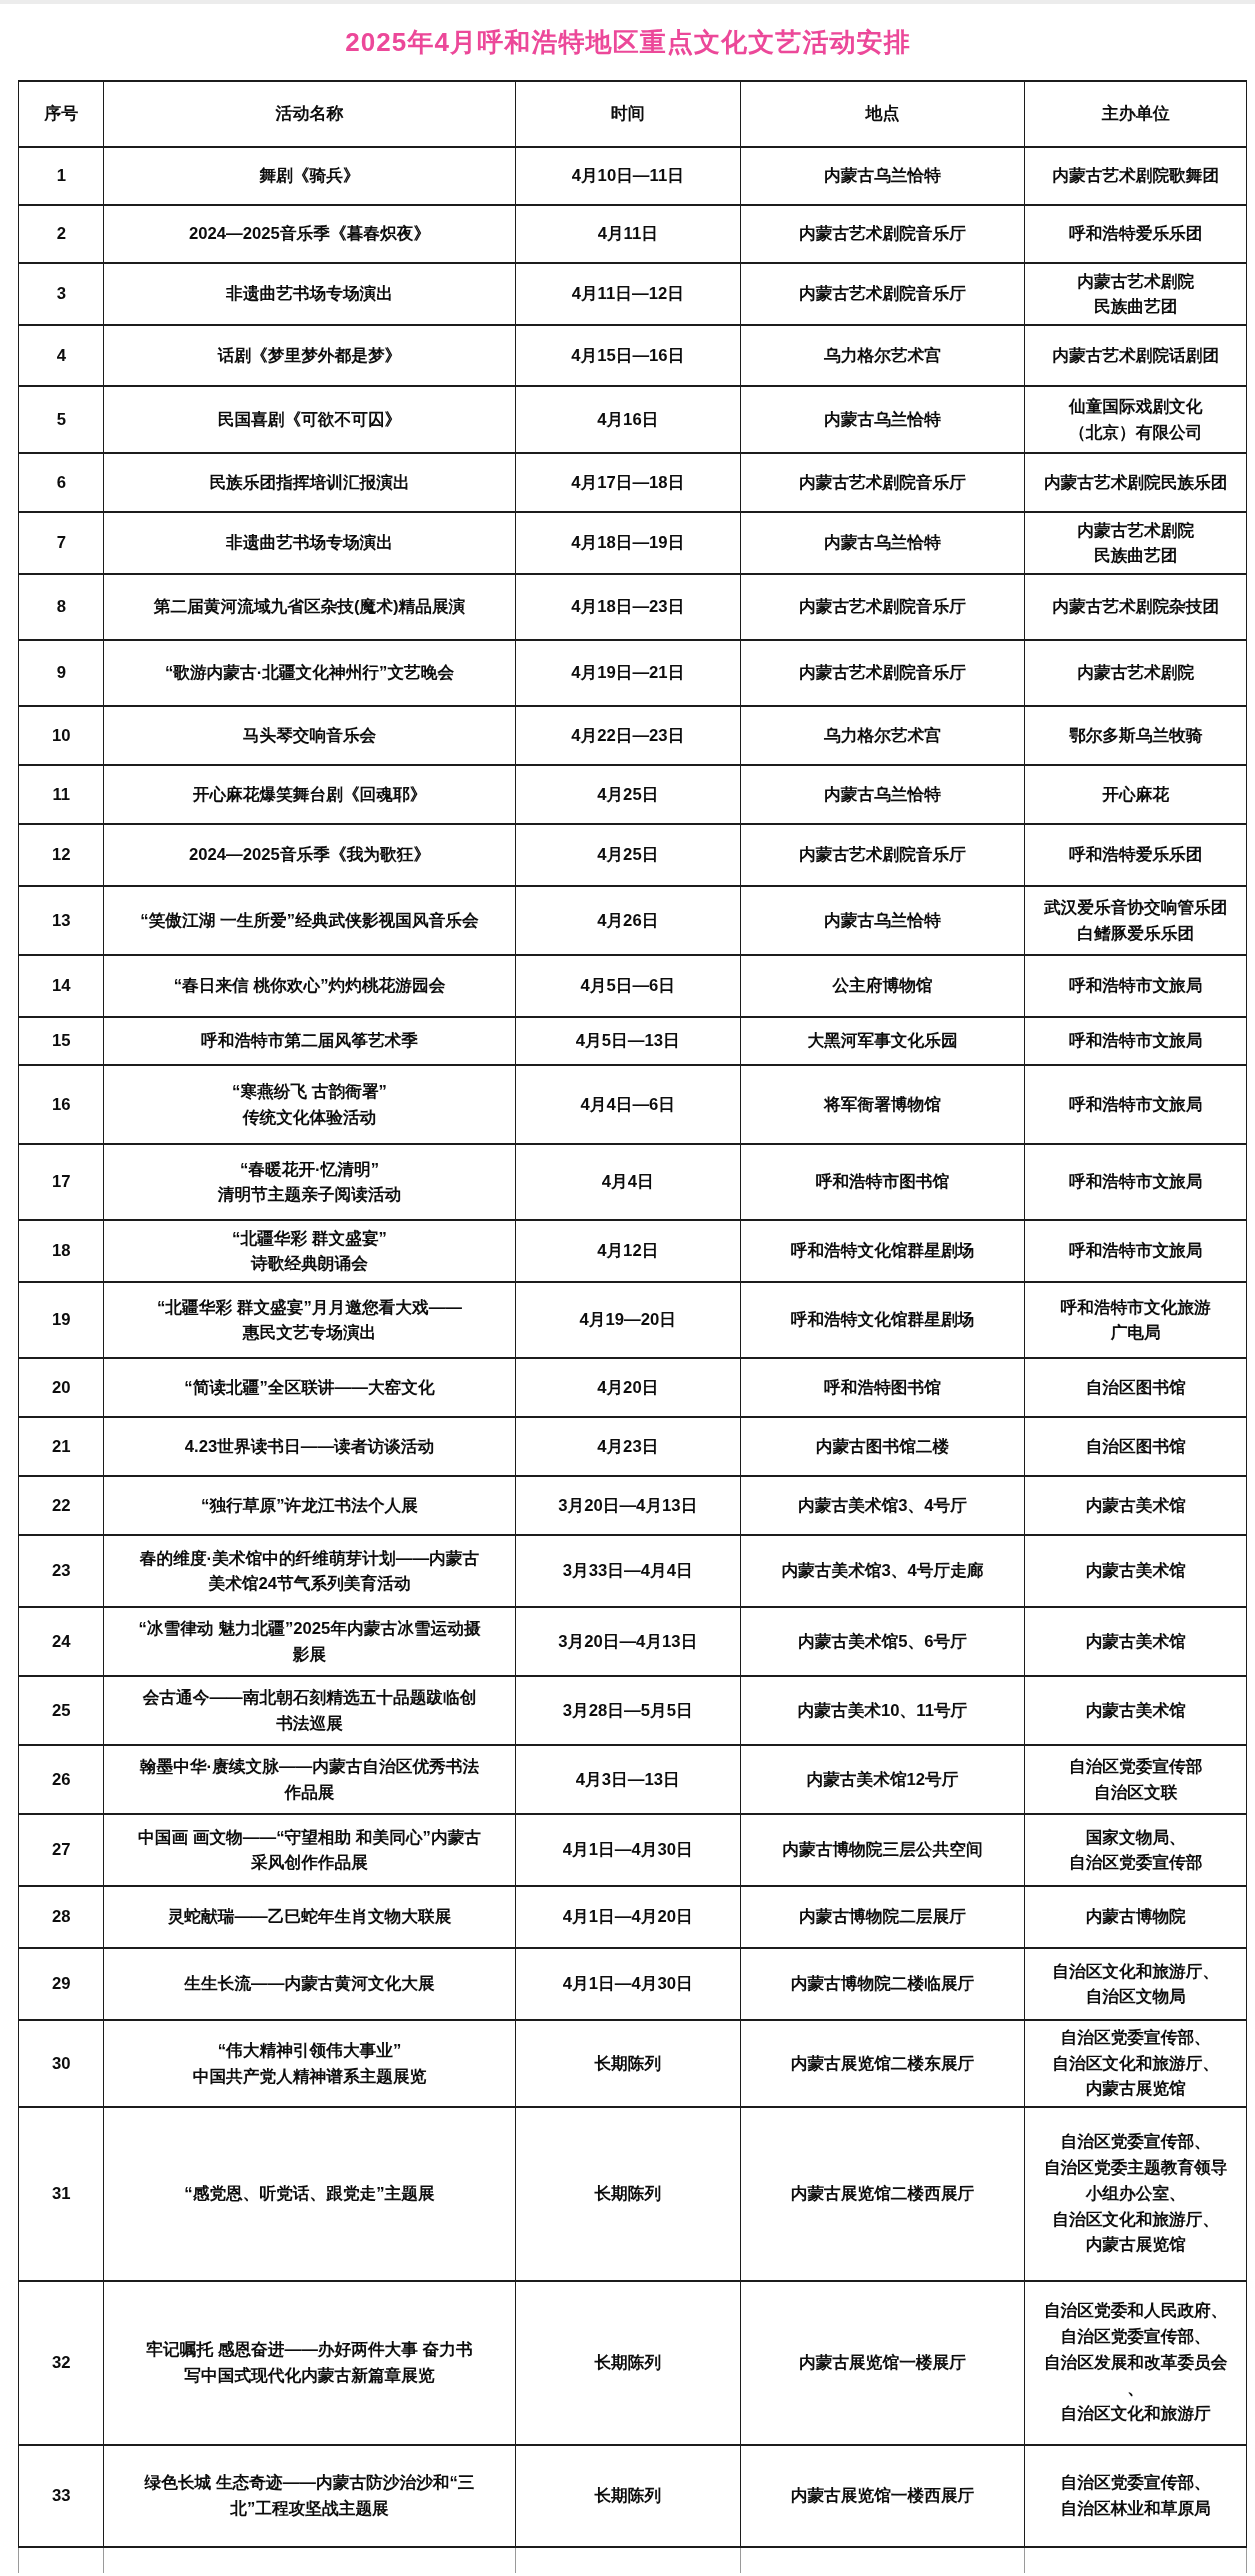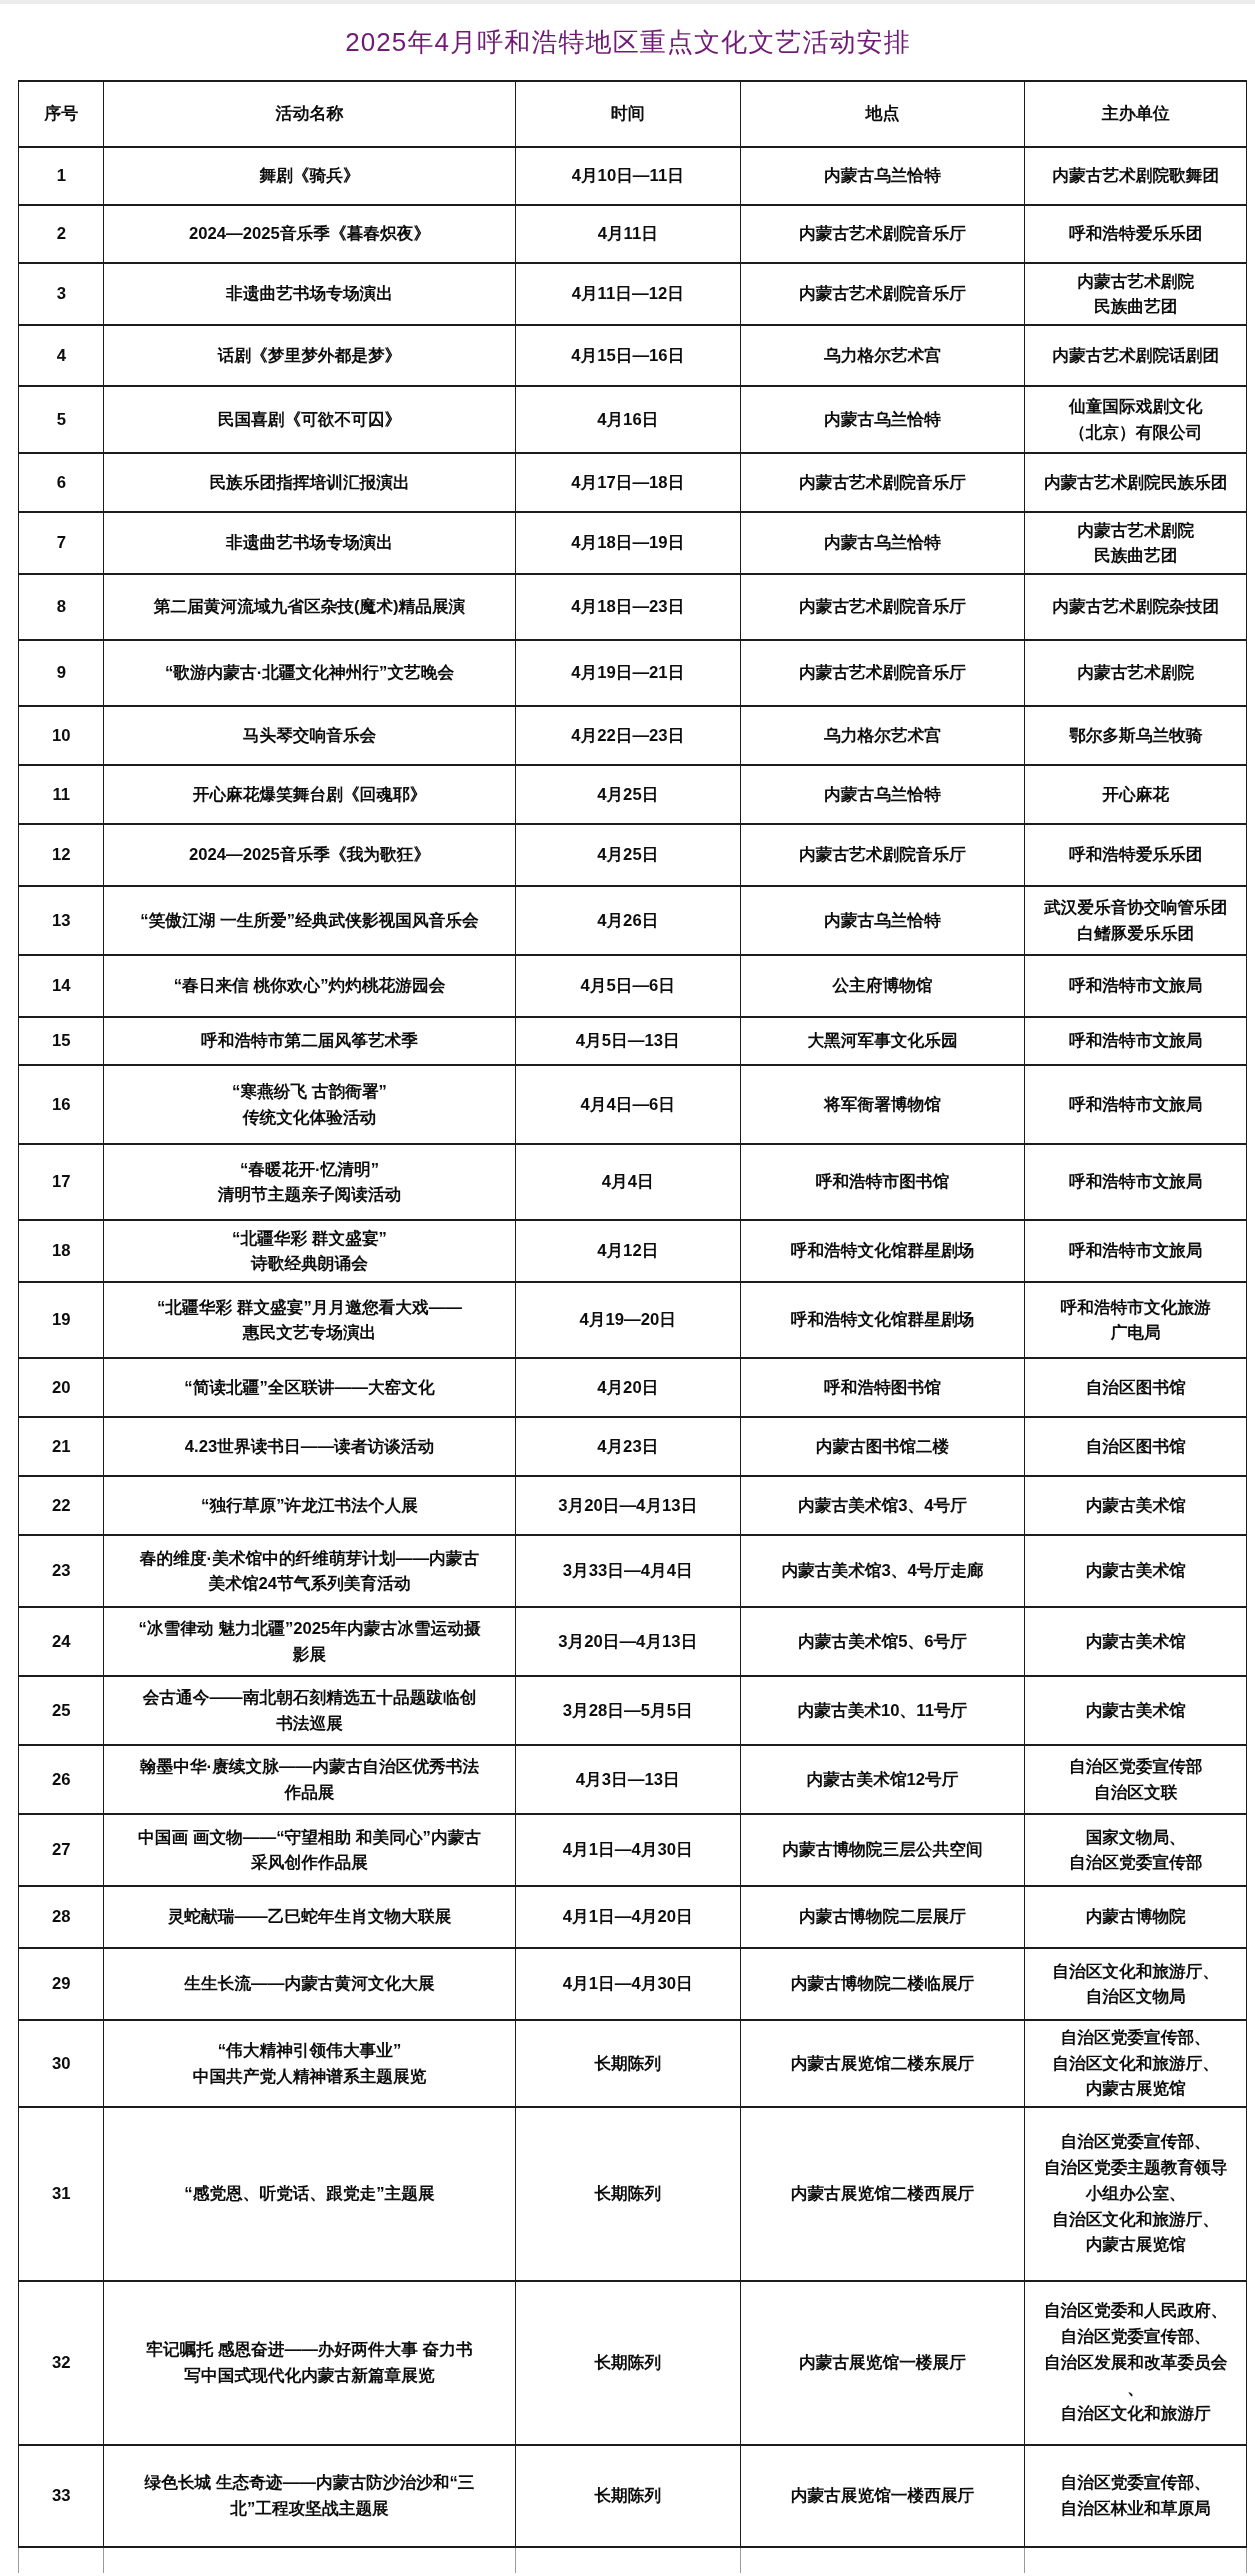--- a/index.html
+++ b/index.html
@@ -21,23 +21,23 @@
     background: #ececec;
   }
   .title-block {
     height: 76px;
     display: flex;
     align-items: center;
     justify-content: center;
   }
   .page-title {
     font-size: 26px;
-    font-weight: 400;
+    font-weight: 700;
     letter-spacing: 1.1px;
-    color: #701a75;
+    color: #ec4899;
     text-align: center;
   }
   table.schedule {
     margin-left: 18.3px;
     width: 1229px;
     border-collapse: separate;
     border-spacing: 0;
     table-layout: fixed;
     border-top: 2.2px solid #1c1c1c;
   }

